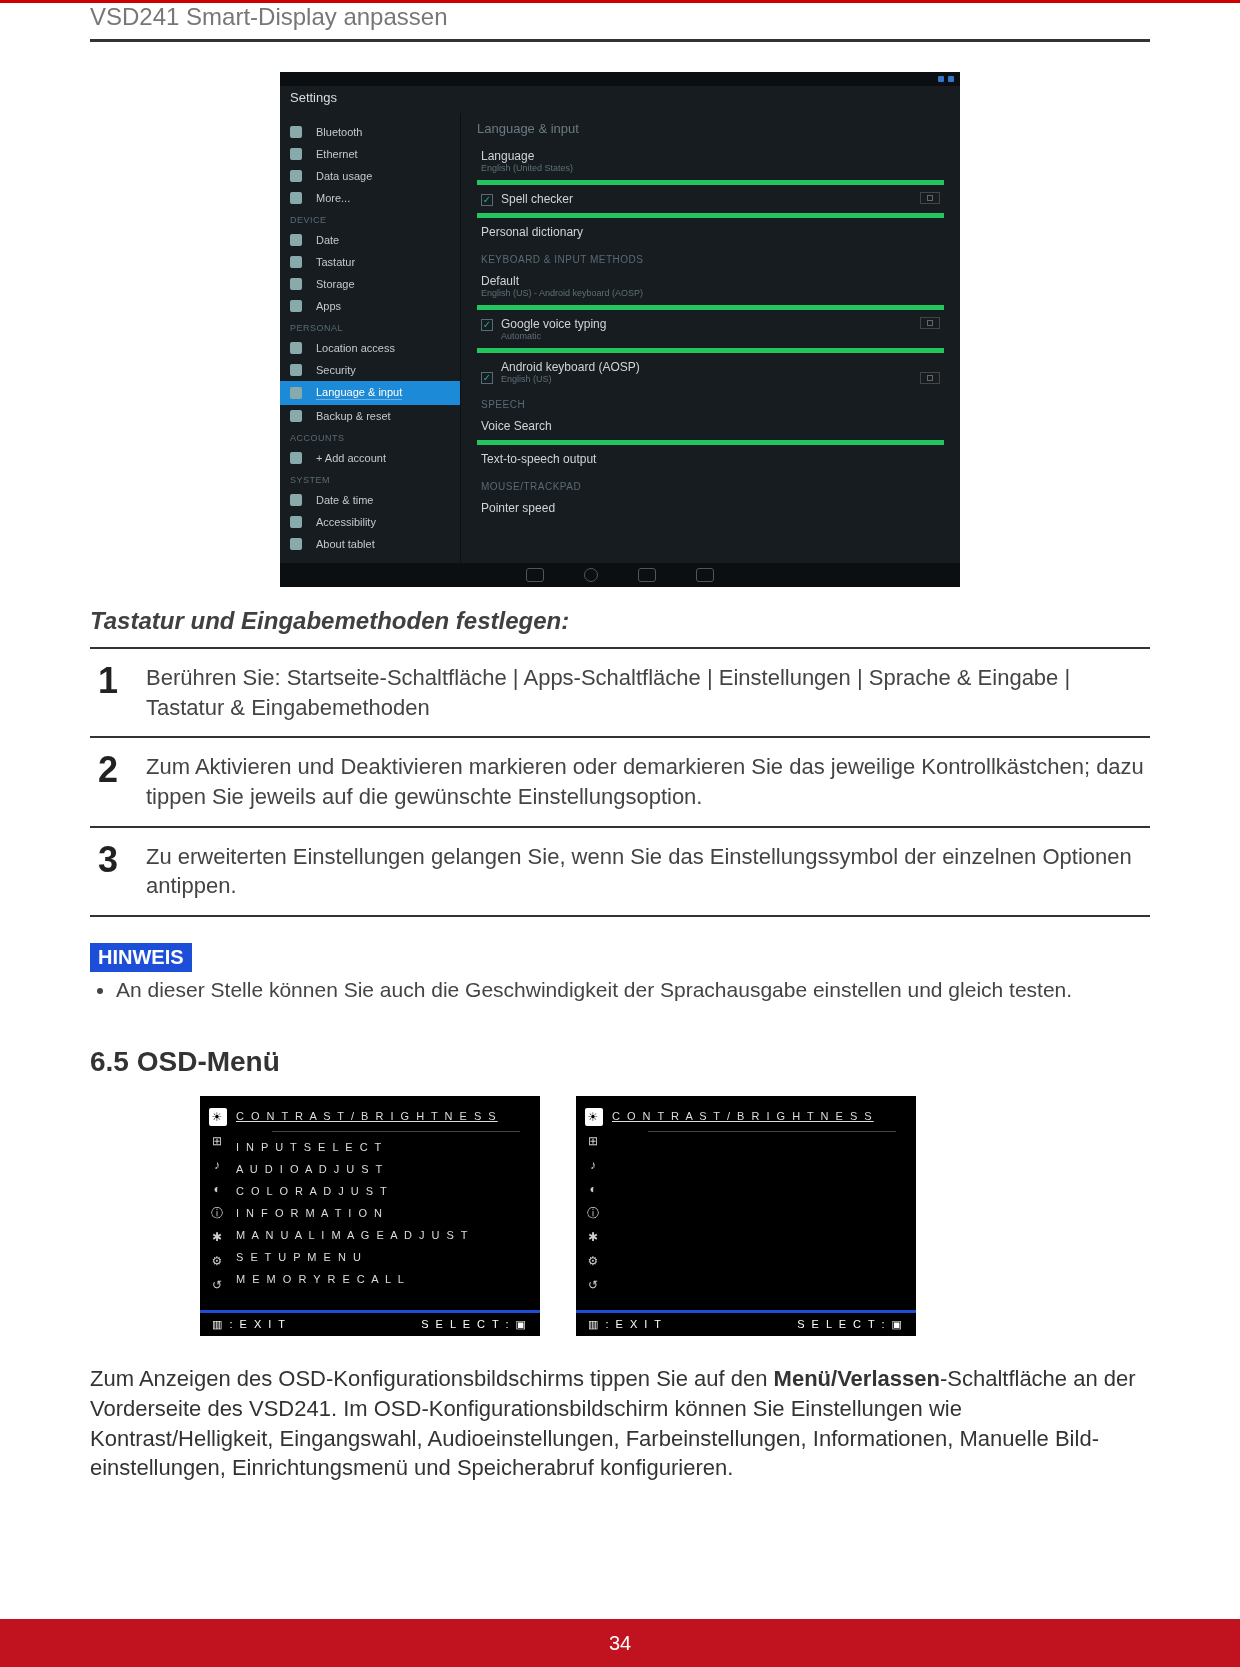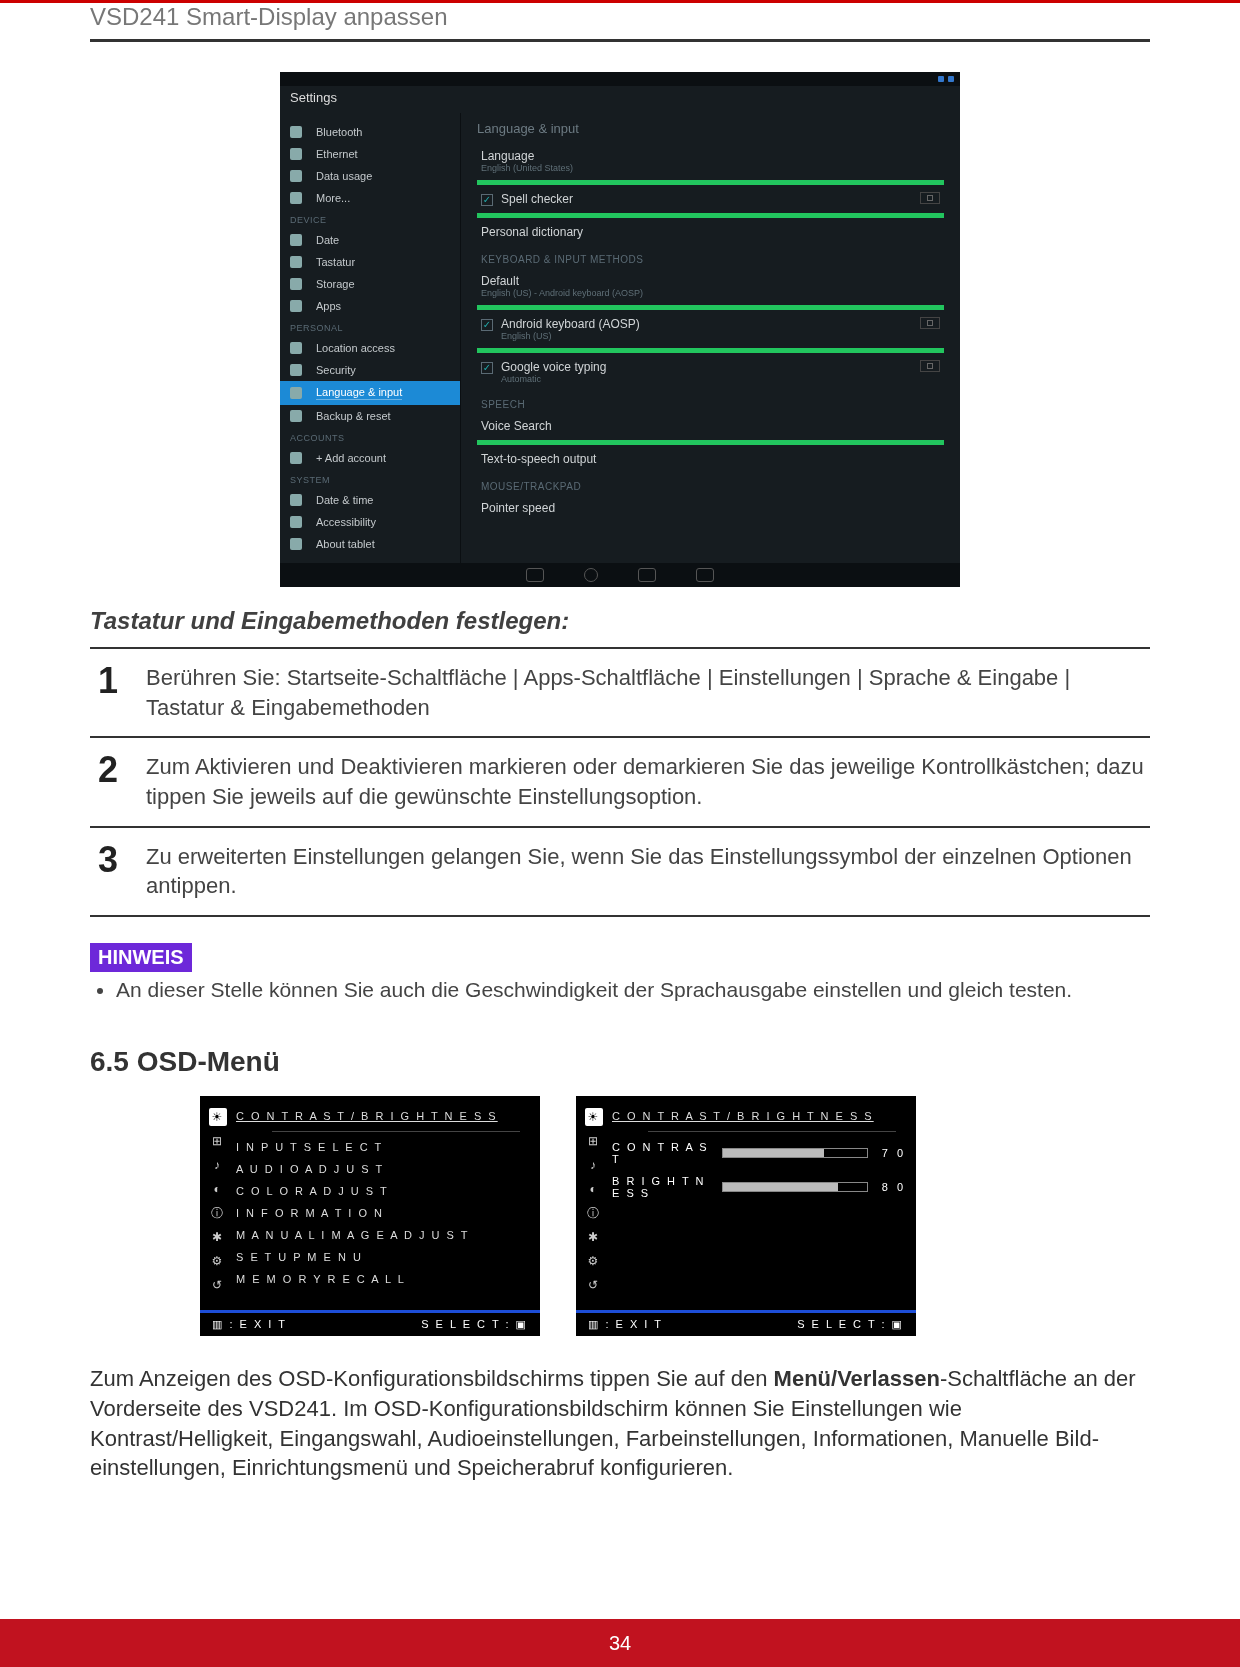--- a/index.html
+++ b/index.html
@@ -17,41 +17,41 @@
   .android-side { width: 180px; padding: 8px 0; }
   .android-app-title { padding: 4px 10px 8px 10px; font-size: 13px; color:#ddd; }
   .a-section-label { padding: 6px 10px 4px 10px; font-size: 9px; color: #5a6a74; letter-spacing: .5px; }
   .a-item { display:flex; align-items:center; gap:14px; padding: 5px 10px; color:#c4c9cc; }
   .a-item .ic { width:12px; height:12px; display:inline-block; background:#8aa; border-radius:2px; }
   .a-item.sel { background: #1c8ad6; color:#fff; }
   .a-item.sel .lbl { border-bottom:1px solid rgba(255,255,255,.35); padding-bottom:1px; }
   .android-main { flex:1; padding: 8px 16px; border-left: 1px solid #0b0f12; }
   .a-main-title { color:#6c7a82; font-size:13px; margin-bottom:6px; }
   .a-row { padding: 7px 4px; border-bottom: 5px solid #22c55e; display:flex; align-items:flex-start; gap:8px; }
-  .a-row:last-child { border-bottom:none; }
+  .a-row:last-child { border-bottom:none;align-items:flex-end; }
   .a-row .chk { width:12px;height:12px; border:1px solid #5a6a74; margin-top:2px; }
   .a-row .chk.on::after { content:"✓"; color:#2aa; font-size:10px; display:block; line-height:10px; text-align:center; }
   .a-row .txt .t1 { color:#d0d4d6; font-size:12px; }
   .a-row .txt .t2 { color:#5f6f77; font-size:9px; }
   .a-row-head { color:#5a6a74; font-size:10px; padding:8px 4px 2px 4px; letter-spacing:.5px; }
   .a-row .slider-ic { margin-left:auto; width:20px; height:12px; border:1px solid #444; display:flex; align-items:center; justify-content:center; }
   .a-row .slider-ic span{ width:6px;height:6px;border:1px solid #666;display:block;}
   .android-nav { height: 24px; background:#0b0f12; display:flex; align-items:center; justify-content:center; gap:40px; }
   .android-nav .navbtn { width:18px; height:14px; border:1px solid #555; border-radius:3px; }
   .android-nav .navbtn.home { border-radius:50%; width:14px; }
 
   .subheading { font-size: 24px; font-weight: bold; color:#404040; margin: 18px 0 12px 0; font-style: italic; }
 
   .steps { border-top: 2px solid #333; }
   .step { display:flex; gap: 20px; padding: 14px 0; border-bottom: 2px solid #333; }
   .step .num { font-size: 36px; font-weight: bold; width: 36px; flex-shrink:0; text-align:center; line-height:1; color:#222; }
   .step .txt { font-size: 22px; color:#444; line-height:1.35; }
 
   .hinweis-block { margin-top: 26px; }
-  .hinweis-label { display:inline-block; background:#6d28d9; color:#fff; font-weight:bold; padding:3px 8px; font-size:20px; margin-bottom:6px; }
+  .hinweis-label { display:inline-block; background:#1d4ed8; color:#fff; font-weight:bold; padding:3px 8px; font-size:20px; margin-bottom:6px; }
   .hinweis-list { list-style: disc; padding-left: 26px; font-size:21px; color:#444; }
 
   .section-heading { font-size:28px; font-weight:bold; margin: 44px 0 18px 0; }
 
   
   .osd-row { display:flex; gap: 36px; justify-content:flex-start; margin-left: 110px; margin-bottom:28px; }
   .osd { width: 340px; background:#000; color:#fff; font-size:11px; letter-spacing:2px; padding:10px 0 0 0; }
   .osd-inner { display:flex; }
   .osd-icons { width: 36px; display:flex; flex-direction:column; align-items:center; gap:6px; padding:2px 0 8px 0; }
   .osd-icons .oi { width:18px; height:18px; display:flex; align-items:center; justify-content:center; color:#ccc; font-size:12px; }
@@ -186,32 +186,32 @@
         <div id="a-rows-2">
             <div class="a-row">
               <div class="txt">
                 <div class="t1">Default</div>
                 <div class="t2">English (US) - Android keyboard (AOSP)</div>
               </div>
             </div>
             <div class="a-row">
               <div class="chk on"></div>
               <div class="txt">
+                <div class="t1">Google voice typing</div>
+                <div class="t2">Automatic</div>
+              </div>
+              <div class="slider-ic">
+                <span></span>
+              </div>
+            </div>
+            <div class="a-row">
+              <div class="chk on"></div>
+              <div class="txt">
                 <div class="t1">Android keyboard (AOSP)</div>
                 <div class="t2">English (US)</div>
-              </div>
-              <div class="slider-ic">
-                <span></span>
-              </div>
-            </div>
-            <div class="a-row">
-              <div class="chk on"></div>
-              <div class="txt">
-                <div class="t1">Google voice typing</div>
-                <div class="t2">Automatic</div>
               </div>
               <div class="slider-ic">
                 <span></span>
               </div>
             </div>
           </div>
         <div class="a-row-head">SPEECH</div>
         <div id="a-rows-3">
             <div class="a-row">
               <div class="txt">
@@ -308,36 +308,20 @@
             <div class="oi">♪</div>
             <div class="oi">◐</div>
             <div class="oi">ⓘ</div>
             <div class="oi">✱</div>
             <div class="oi">⚙</div>
             <div class="oi">↺</div>
           </div>
         <div class="osd-list osd-right-body">
           <div class="osd-item sel osd-top-item">C O N T R A S T / B R I G H T N E S S</div>
           <div class="osd-head-line"></div>
-          <div id="osd-right-rows">
-              <div class="osd-detail-row">
-                <div class="lbl">C O N T R A S T</div>
-                <div class="bar">
-                  <div class="fill" style="width: 70%;"></div>
-                </div>
-                <div class="val">7 0</div>
-              </div>
-              <div class="osd-detail-row">
-                <div class="lbl">B R I G H T N E S S</div>
-                <div class="bar">
-                  <div class="fill" style="width: 80%;"></div>
-                </div>
-                <div class="val">8 0</div>
-              </div>
-            </div>
         </div>
       </div>
       <div class="osd-footer">
         <span>▥ : E X I T</span>
         <span>S E L E C T : ▣</span>
       </div>
     </div>
   </div>
 
   <p class="body-text">

